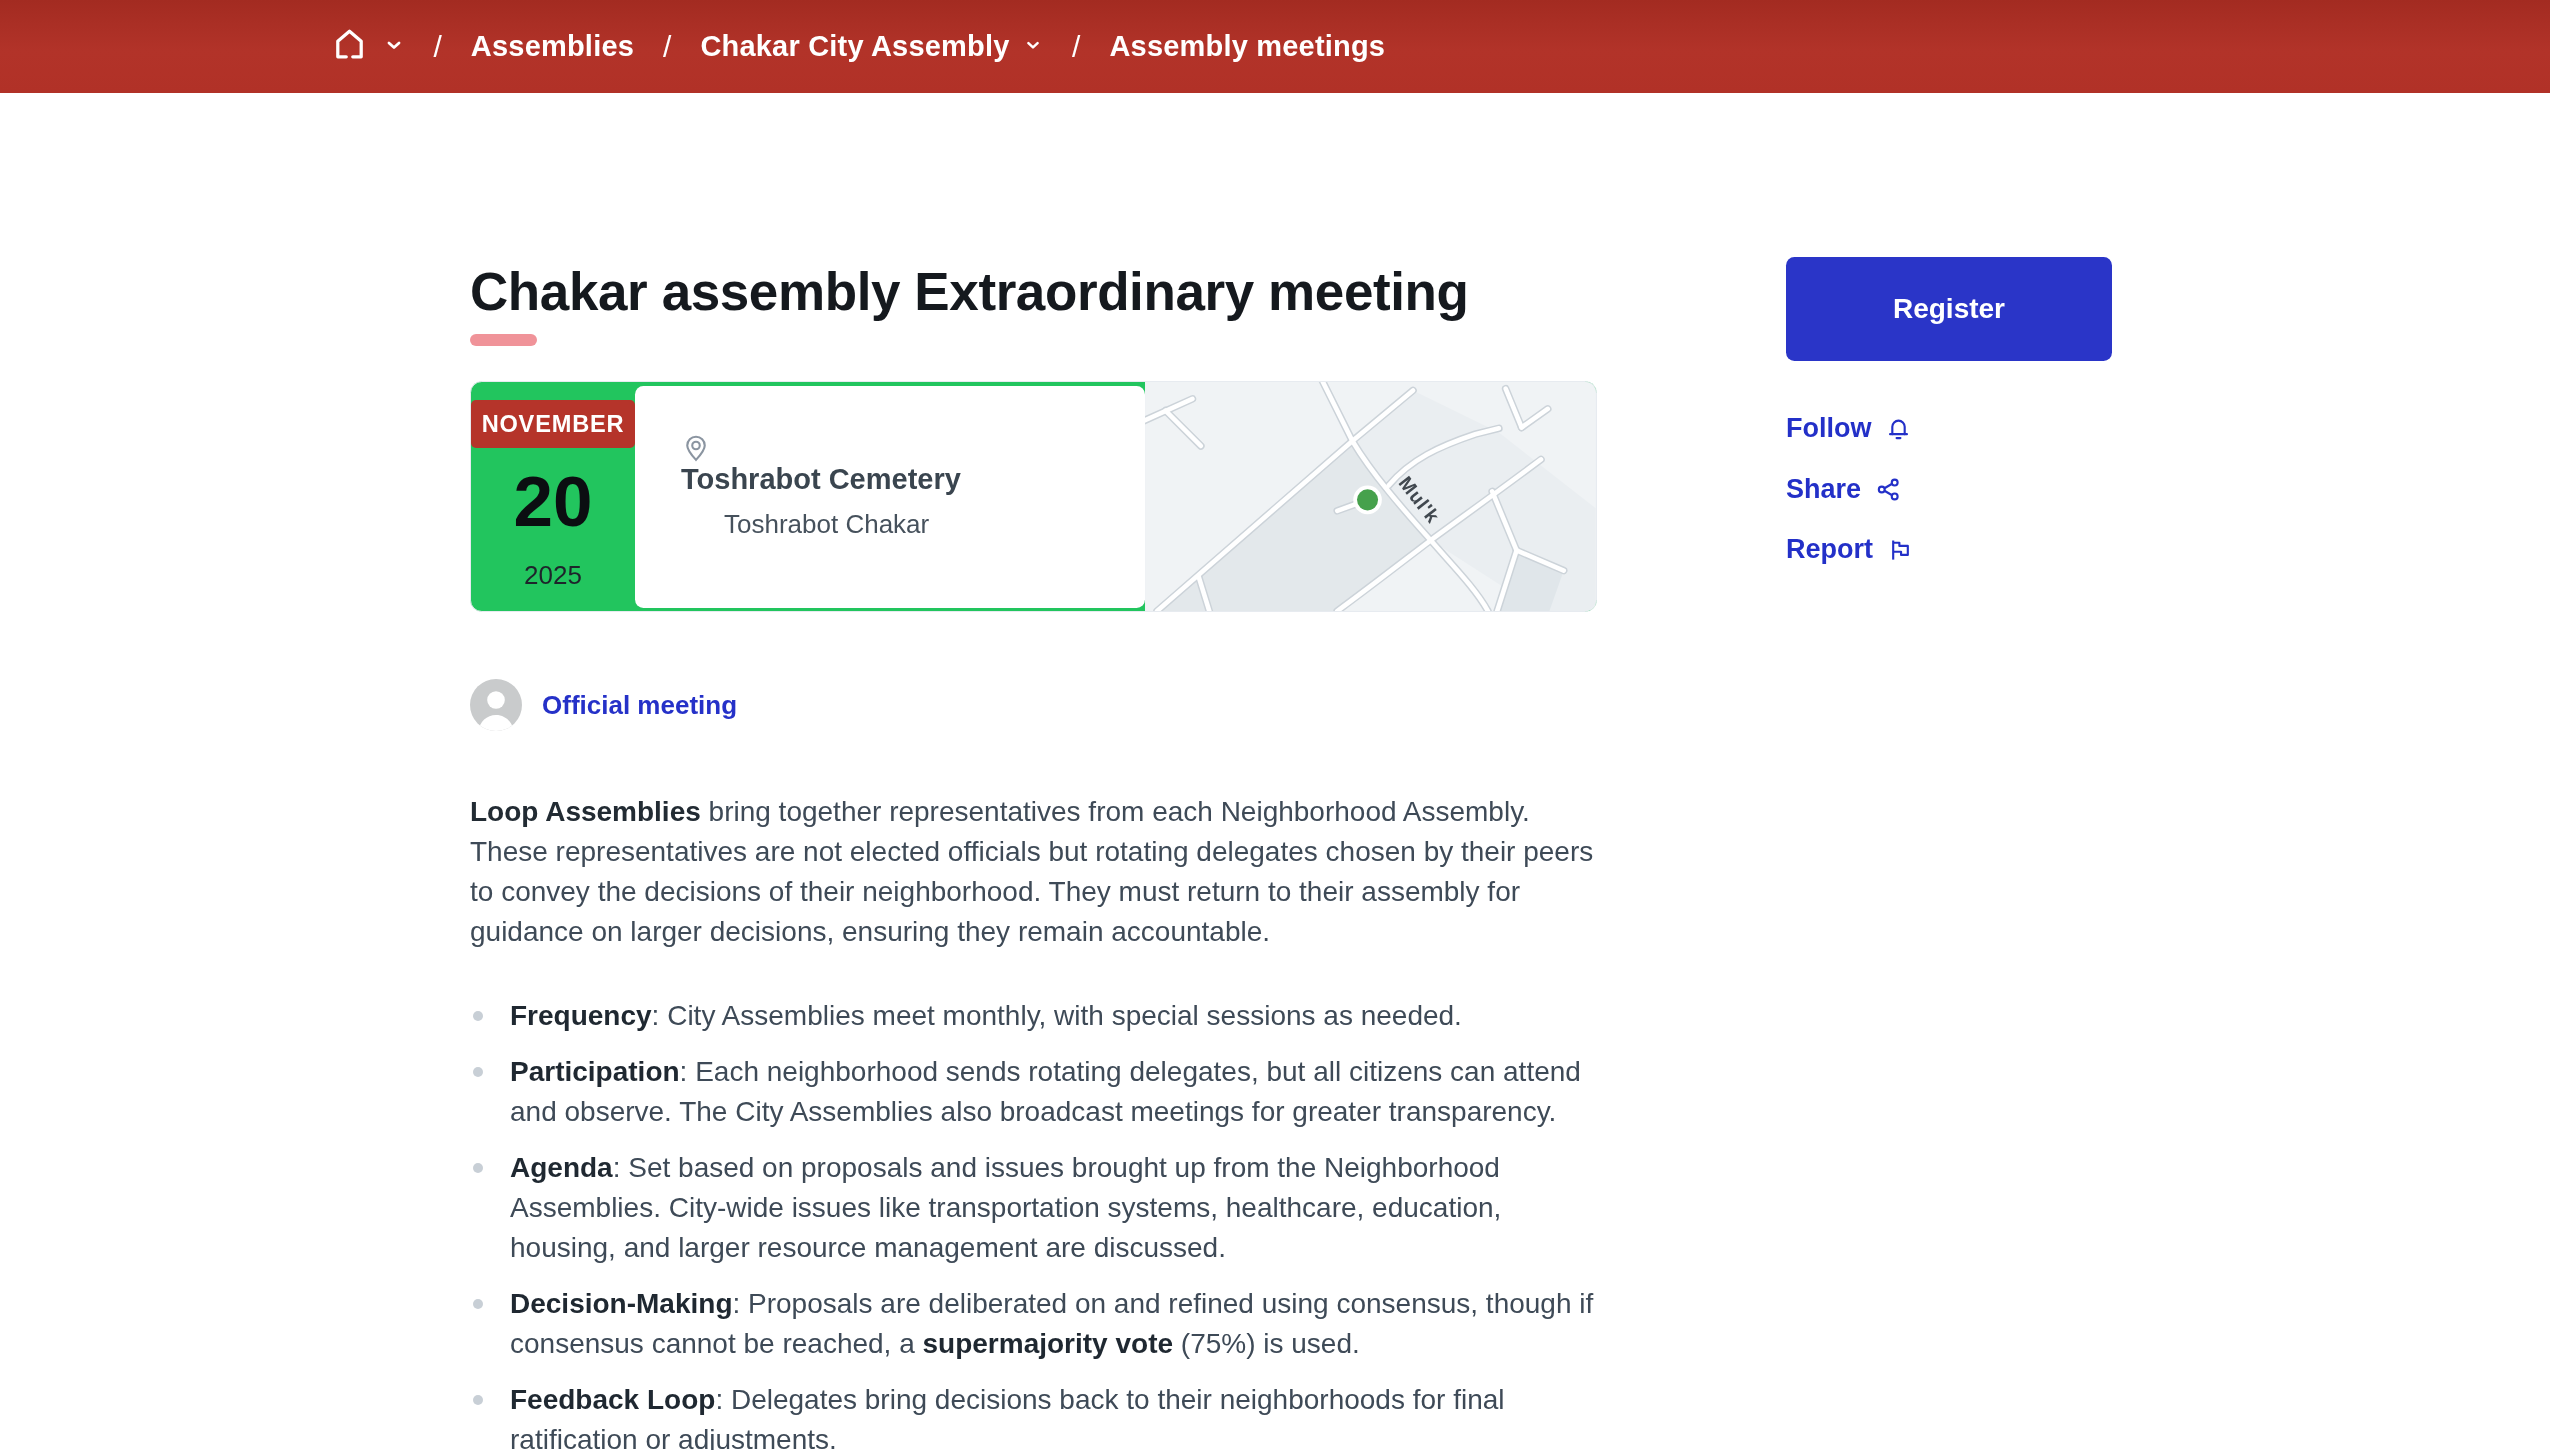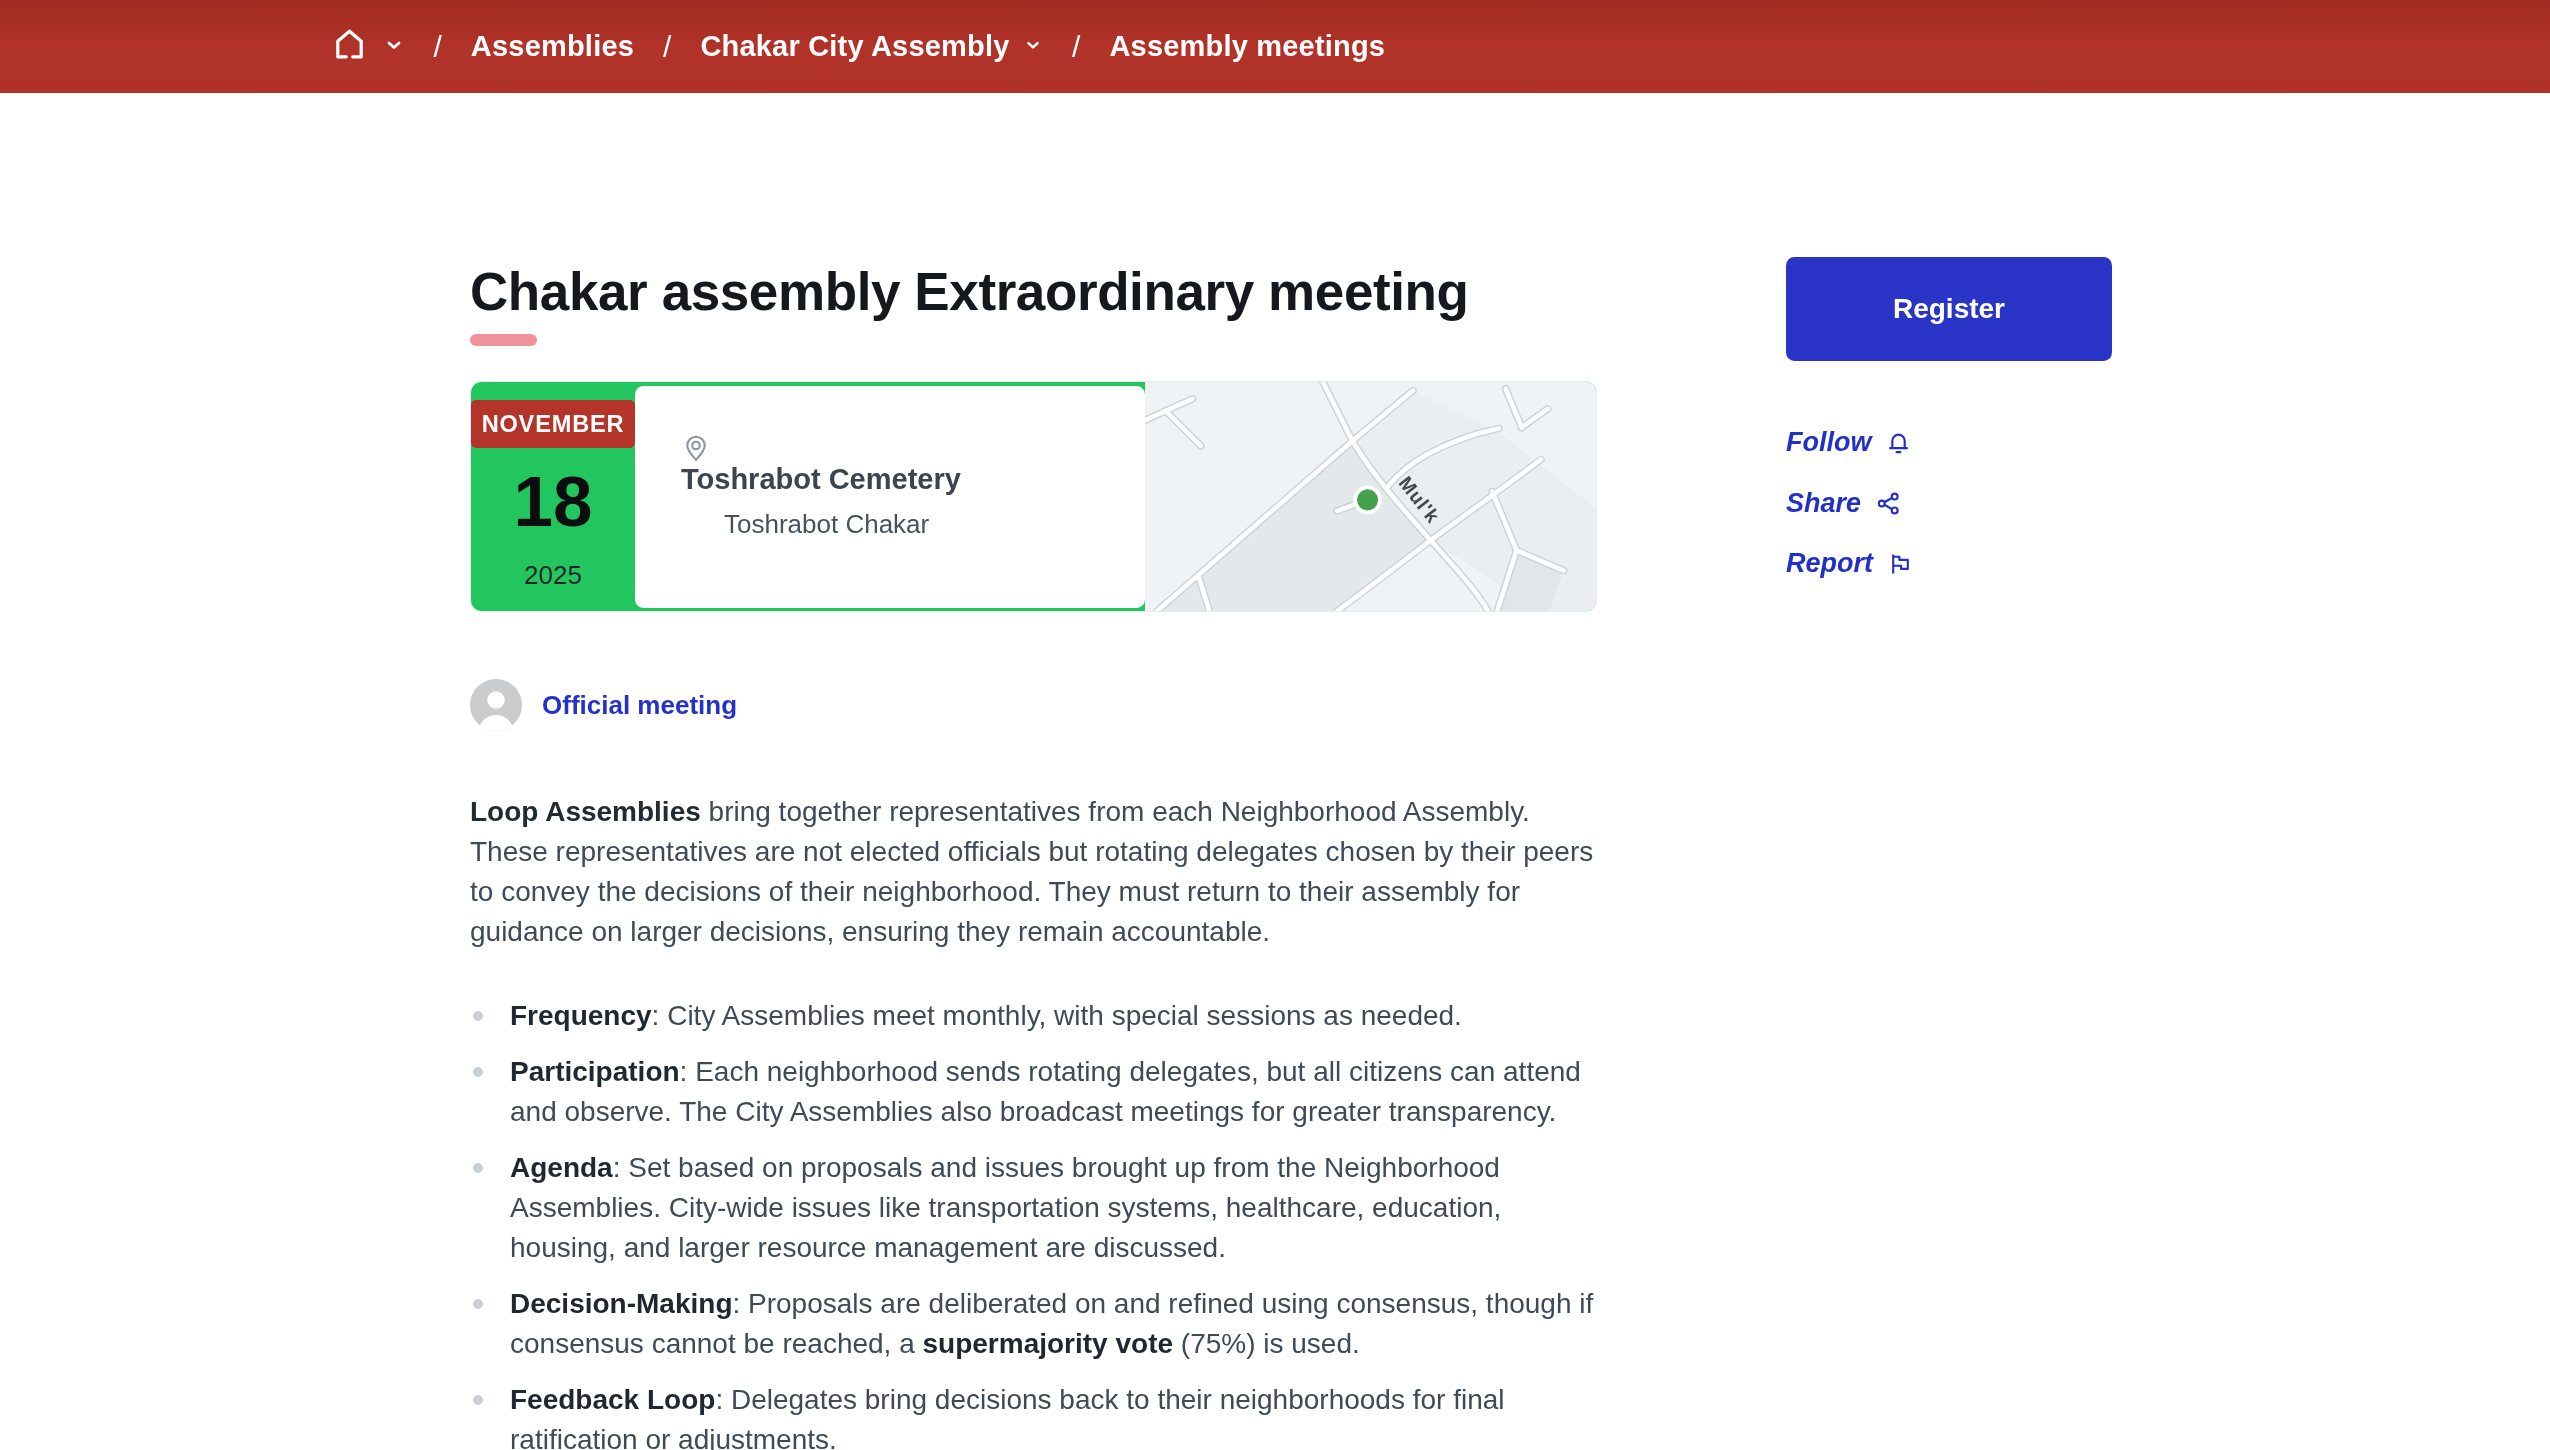--- a/index.html
+++ b/index.html
@@ -73,21 +73,21 @@
   .term { font-weight:700; color:#1f2831; }
   .inner-bold { font-weight:700; color:#1f2831; }
 
   
   .side-col { position:absolute; left:1786px; top:257px; width:326px; }
   .register-btn {
     width:326px; height:104px; background:#2a35c8; color:#fff;
     border:none; border-radius:8.4px; font-family:inherit;
     font-size:28px; font-weight:700; cursor:pointer;
   }
-  .action-list { margin-top:66px;font-style:italic; }
+  .action-list { margin-top:52px; }
   .action-link {
     display:flex; align-items:center; margin-bottom:29.5px;
     color:#2330c8; font-size:27px; font-weight:700; text-decoration:none;
   }
   .action-link svg { margin-left:13.5px; }
 </style>
 </head>
 <body>
 
 <header class="topbar">
@@ -123,21 +123,21 @@
 </header>
 
 <div class="main-col">
 
   <h1 class="page-title">Chakar assembly Extraordinary meeting</h1>
   <div class="title-underline"></div>
 
   <section class="meeting-card">
     <div class="date-col">
       <div class="month-badge">NOVEMBER</div>
-      <div class="day-num">18</div>
+      <div class="day-num">20</div>
       <div class="year-num">2025</div>
     </div>
 
     <div class="info-panel">
       <div class="info-row">
         <span class="info-icon">
           <svg width="30" height="30" viewBox="0 0 24 24" fill="none" stroke="#8b95a1" stroke-width="1.7">
             <path d="M12 21.5C7.8 17 5 13.4 5 10a7 7 0 1 1 14 0c0 3.4-2.8 7-7 11.5z"></path>
             <circle cx="12" cy="10" r="3"></circle>
           </svg>

